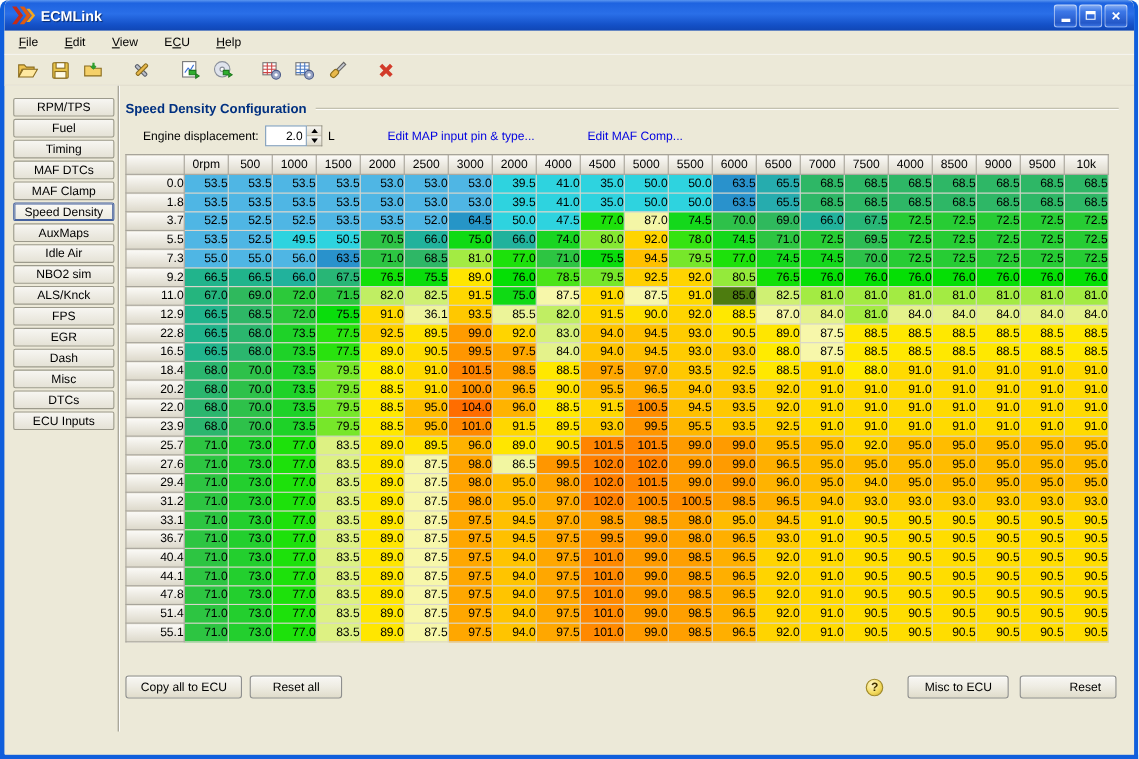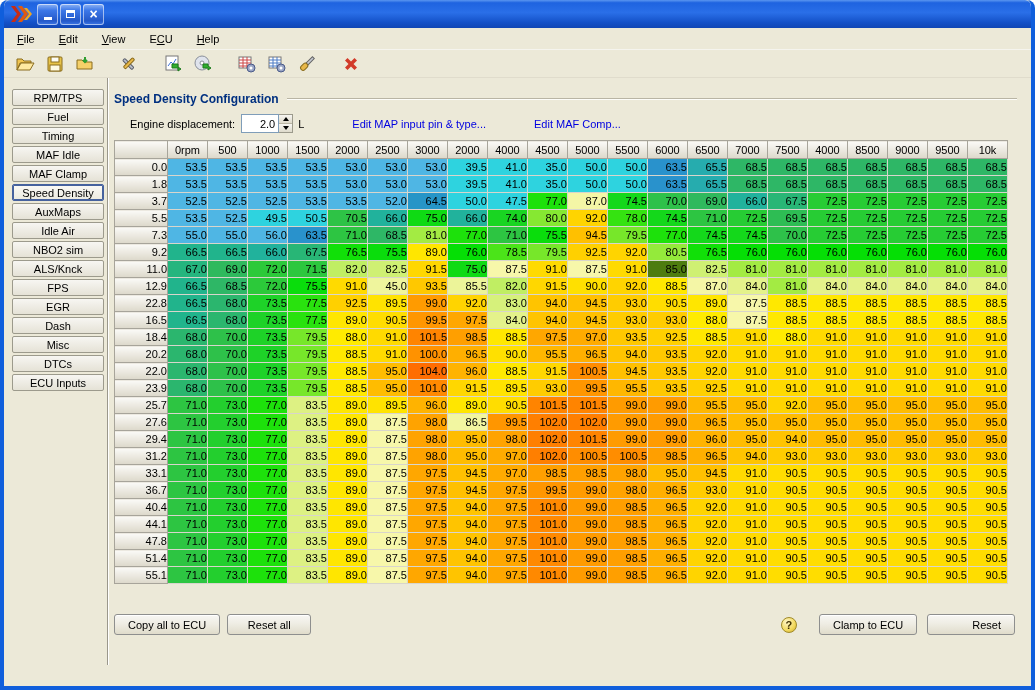--- a/index.html
+++ b/index.html
@@ -86,20 +86,21 @@
 <div class="window">
 
   <div class="titlebar">
     <span class="app-logo">
       <svg width="22" height="18" viewBox="0 0 22 18">
         <path d="M1 1l6 8-6 8h4l6-8-6-8z" fill="#c62b16"></path>
         <path d="M8 1l6 8-6 8h4l6-8-6-8z" fill="#e05a10"></path>
         <path d="M14 3l5 6-5 6h3l5-6-5-6z" fill="#f2a71e"></path>
       </svg>
     </span>
+    <span class="win-title">ECMLink</span>
     <span class="win-btns">
       <span class="win-btn">
           <span class="glyph-min"></span>
         </span>
       <span class="win-btn">
           <span class="glyph-restore"></span>
         </span>
       <span class="win-btn">
           <span class="glyph-close">×</span>
         </span>
@@ -204,21 +205,21 @@
         </span>
       </span>
     </div>
 
 
   <div class="main">
     <div class="sidebar">
         <div class="side-btn">RPM/TPS</div>
         <div class="side-btn">Fuel</div>
         <div class="side-btn">Timing</div>
-        <div class="side-btn">MAF Idle</div>
+        <div class="side-btn">MAF DTCs</div>
         <div class="side-btn">MAF Clamp</div>
         <div class="side-btn selected">Speed Density</div>
         <div class="side-btn">AuxMaps</div>
         <div class="side-btn">Idle Air</div>
         <div class="side-btn">NBO2 sim</div>
         <div class="side-btn">ALS/Knck</div>
         <div class="side-btn">FPS</div>
         <div class="side-btn">EGR</div>
         <div class="side-btn">Dash</div>
         <div class="side-btn">Misc</div>
@@ -444,21 +445,21 @@
                 <td class="cell" style="background:rgb(163,235,67)">81.0</td>
                 <td class="cell" style="background:rgb(163,235,67)">81.0</td>
               </tr>
               <tr>
                 <th class="row-h">12.9</th>
                 <td class="cell" style="background:rgb(33,180,140)">66.5</td>
                 <td class="cell" style="background:rgb(46,183,102)">68.5</td>
                 <td class="cell" style="background:rgb(44,201,58)">72.0</td>
                 <td class="cell" style="background:rgb(10,221,12)">75.5</td>
                 <td class="cell" style="background:rgb(255,218,0)">91.0</td>
-                <td class="cell" style="background:rgb(239,245,157)">45.0</td>
+                <td class="cell" style="background:rgb(239,245,157)">36.1</td>
                 <td class="cell" style="background:rgb(255,200,0)">93.5</td>
                 <td class="cell" style="background:rgb(236,244,153)">85.5</td>
                 <td class="cell" style="background:rgb(192,238,99)">82.0</td>
                 <td class="cell" style="background:rgb(255,215,0)">91.5</td>
                 <td class="cell" style="background:rgb(255,224,0)">90.0</td>
                 <td class="cell" style="background:rgb(255,212,0)">92.0</td>
                 <td class="cell" style="background:rgb(255,232,0)">88.5</td>
                 <td class="cell" style="background:rgb(244,246,166)">87.0</td>
                 <td class="cell" style="background:rgb(228,242,139)">84.0</td>
                 <td class="cell" style="background:rgb(163,235,67)">81.0</td>
@@ -879,20 +880,20 @@
             </tbody>
           </table>
       </div>
 
       <div class="bottom-row">
         <span class="xp-btn btn-copyall">Copy all to ECU</span>
         <span class="gap"></span>
         <span class="xp-btn btn-resetall">Reset all</span>
         <span class="right-btns">
           <span class="help-circle">?</span>
-          <span class="xp-btn btn-copy-ecu">Clamp to ECU</span>
+          <span class="xp-btn btn-copy-ecu">Misc to ECU</span>
           <span class="xp-btn btn-reset">Reset</span>
         </span>
       </div>
 
     </div>
   </div>
 </div>
 
 </body></html>

